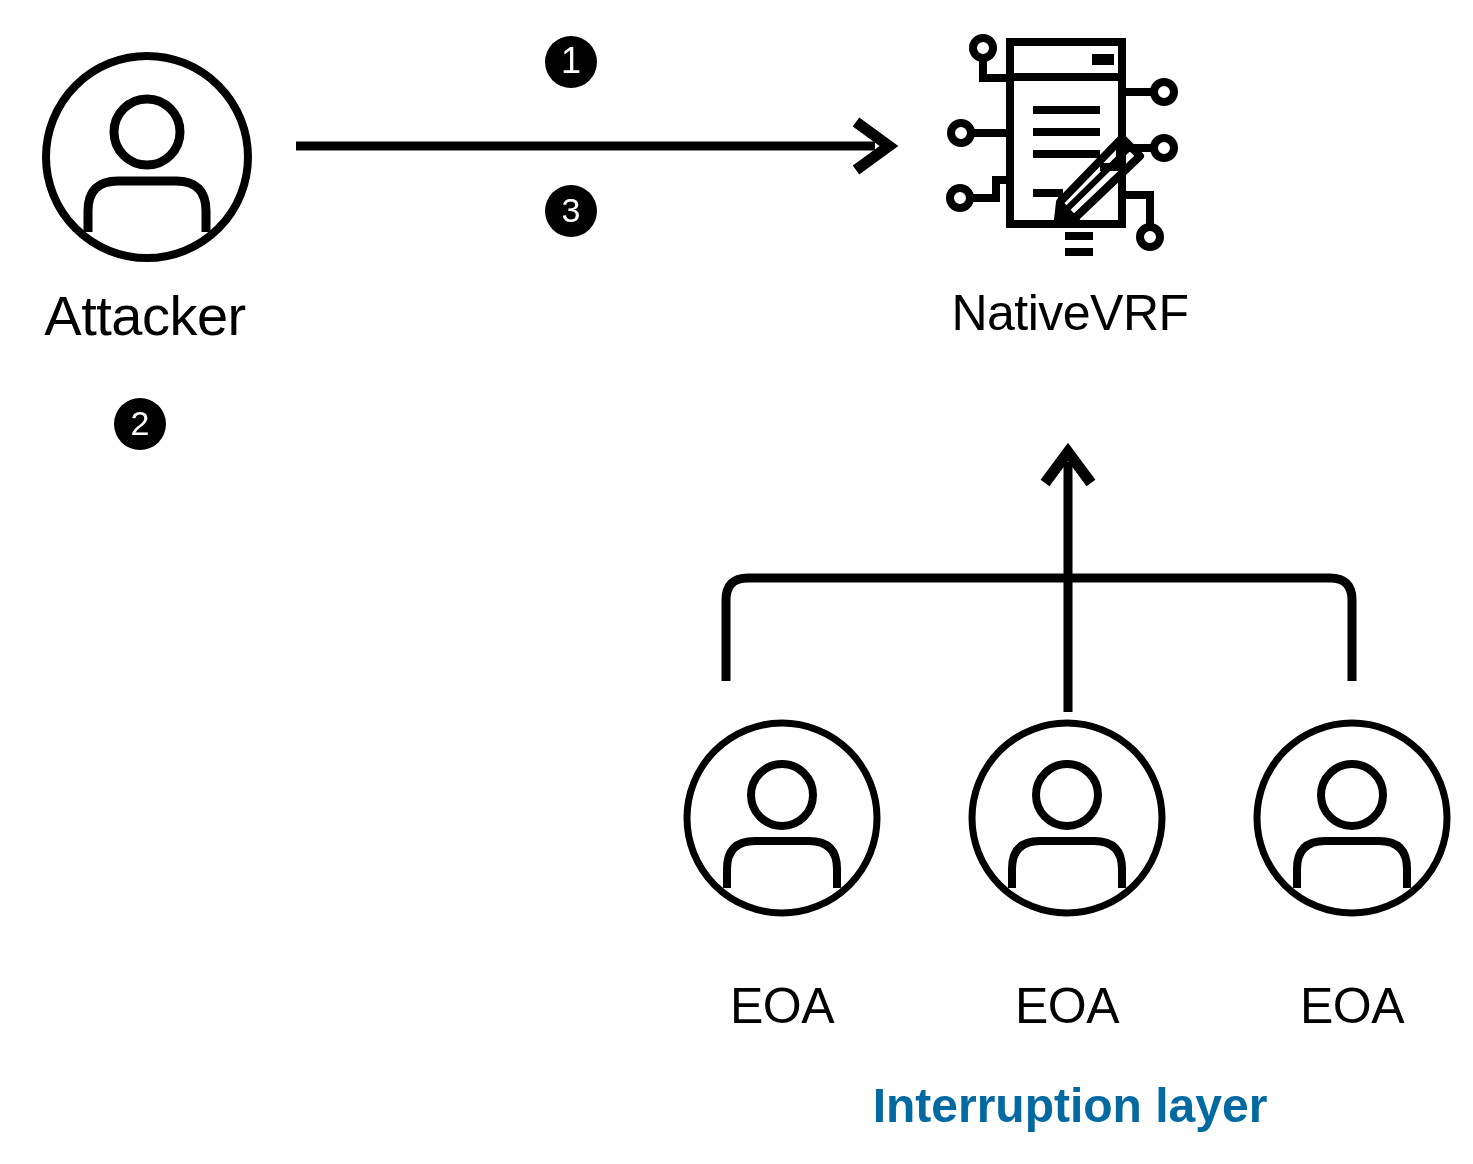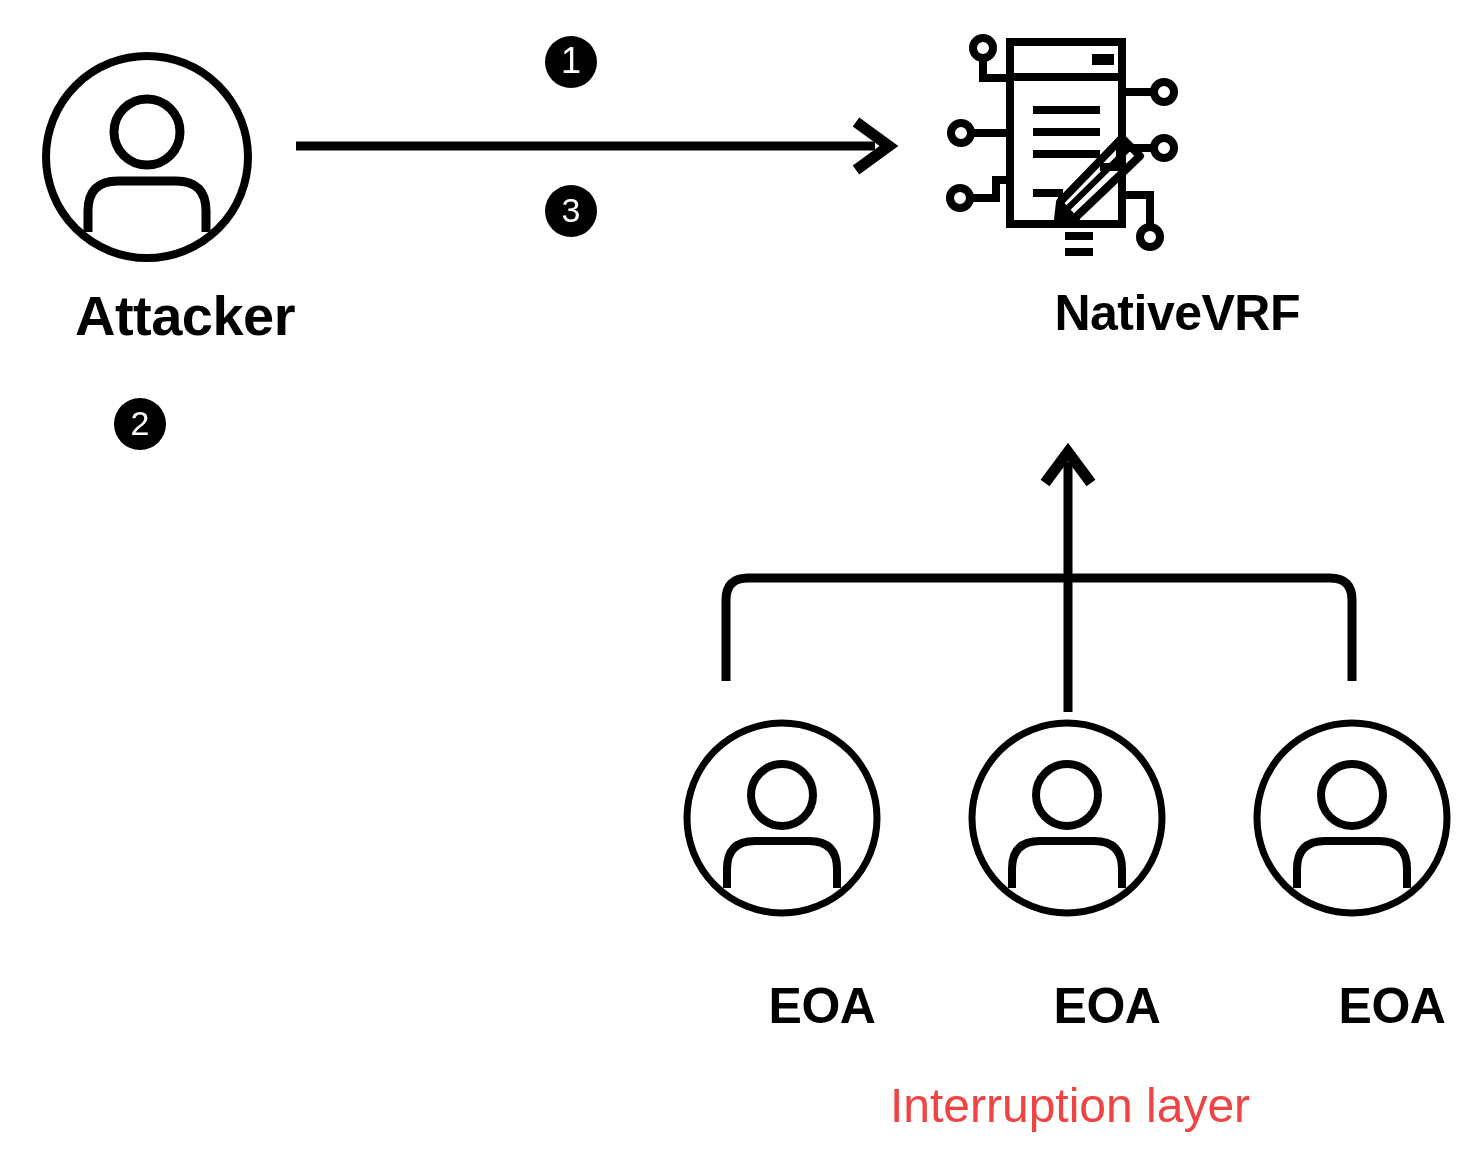--- a/index.html
+++ b/index.html
@@ -18,44 +18,43 @@
   #diagram-root {
     position: relative;
     width: 1473px;
     height: 1164px;
     background: #ffffff;
   }
   .abs { position: absolute; }
 
   
   .label-bold {
-    font-weight: 700;
+    font-weight: 400;
     color: #000;
     letter-spacing: -0.5px;
     white-space: nowrap;
-    padding-left: 40px;
   }
   .label-regular {
-    font-weight: 400;
-    color: #ef4444;
+    font-weight: 700;
+    color: #0369a1;
     white-space: nowrap;
   }
   #attacker-label {
     left: 0px;
     top: 285px;
     width: 290px;
     text-align: center;
     font-size: 56px;
     line-height: 62px;
   }
   #consumer-label {
     left: 880px;
     top: 285px;
     width: 380px;
-    text-align: right;
+    text-align: center;
     font-size: 50px;
     line-height: 56px;
   }
   .eoa-label {
     width: 200px;
     text-align: center;
     font-size: 50px;
     line-height: 56px;
     top: 978px;
   }

